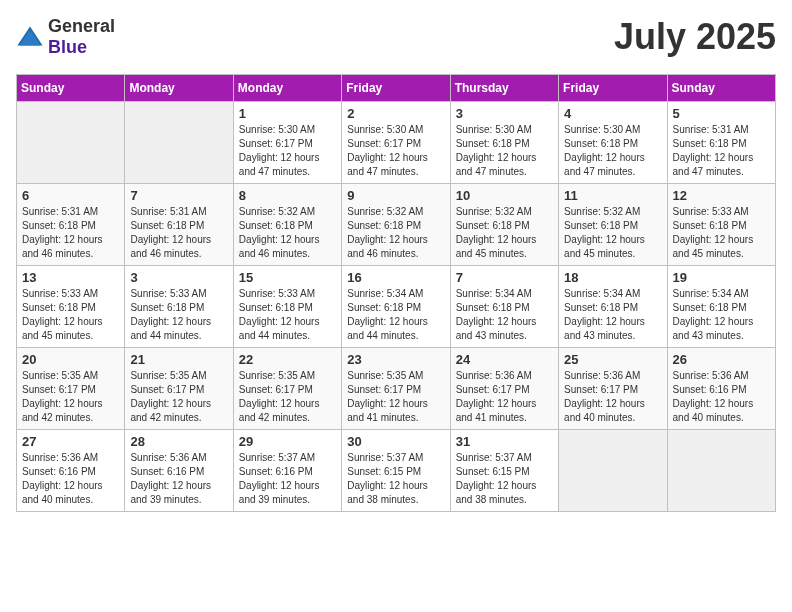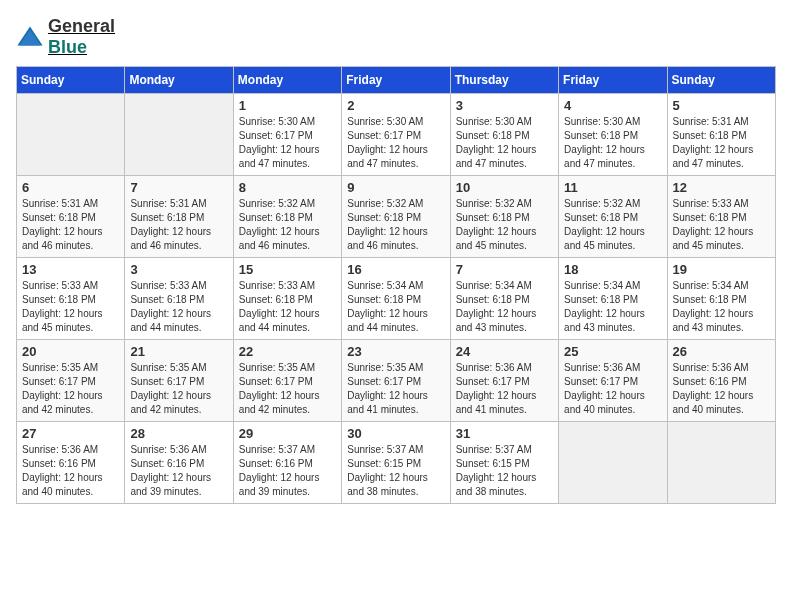--- a/index.html
+++ b/index.html
@@ -7,22 +7,21 @@
       font-family: Arial, sans-serif;
       background: #fff;
       width: 792px;
       min-height: 612px;
       padding: 16px;
     }
     .header-area {
       display: flex;
       justify-content: space-between;
       align-items: flex-end;
-      margin-bottom: 8px;
-      text-decoration: underline;
+      margin-bottom: 16px;
     }
     .logo {
       display: flex;
       align-items: center;
       gap: 4px;
     }
     .logo-icon {
       width: 28px;
       height: 28px;
     }
@@ -37,21 +36,21 @@
     .location-title {
       font-size: 14px;
       color: #555;
     }
     .calendar-table {
       width: 100%;
       border-collapse: collapse;
       table-layout: fixed;
     }
     .calendar-table th {
-      background-color: #1d4ed8;
+      background-color: #a21caf;
       color: #fff;
       font-size: 12px;
       font-weight: bold;
       padding: 6px 4px;
       text-align: left;
       border: 1px solid #c0c0c0;
     }
     .calendar-table td {
       border: 1px solid #c0c0c0;
       vertical-align: top;
@@ -83,24 +82,25 @@
 <body>
 
 <div class="header-area">
   <div class="logo">
     <svg class="logo-icon" viewBox="0 0 40 40" xmlns="http://www.w3.org/2000/svg">
       <polygon points="20,5 38,32 2,32" fill="#1a6faf"></polygon>
       <polygon points="20,10 35,32 5,32" fill="#2d7ac5"></polygon>
     </svg>
     <div>
       <span style="font-size:18px;font-weight:bold;color:#333;">General</span><br>
-      <span style="font-size:18px;font-weight:bold;color:#0f766e;">Blue</span>
+      <span style="font-size:18px;font-weight:bold;color:#4c1d95;">Blue</span>
     </div>
   </div>
   <div class="title-area">
+    <div class="month-title">July 2025</div>
   </div>
 </div>
 
 <table class="calendar-table">
   <thead>
     <tr>
     <th>Sunday</th>
         <th>Monday</th>
         <th>Monday</th>
         <th>Friday</th>

